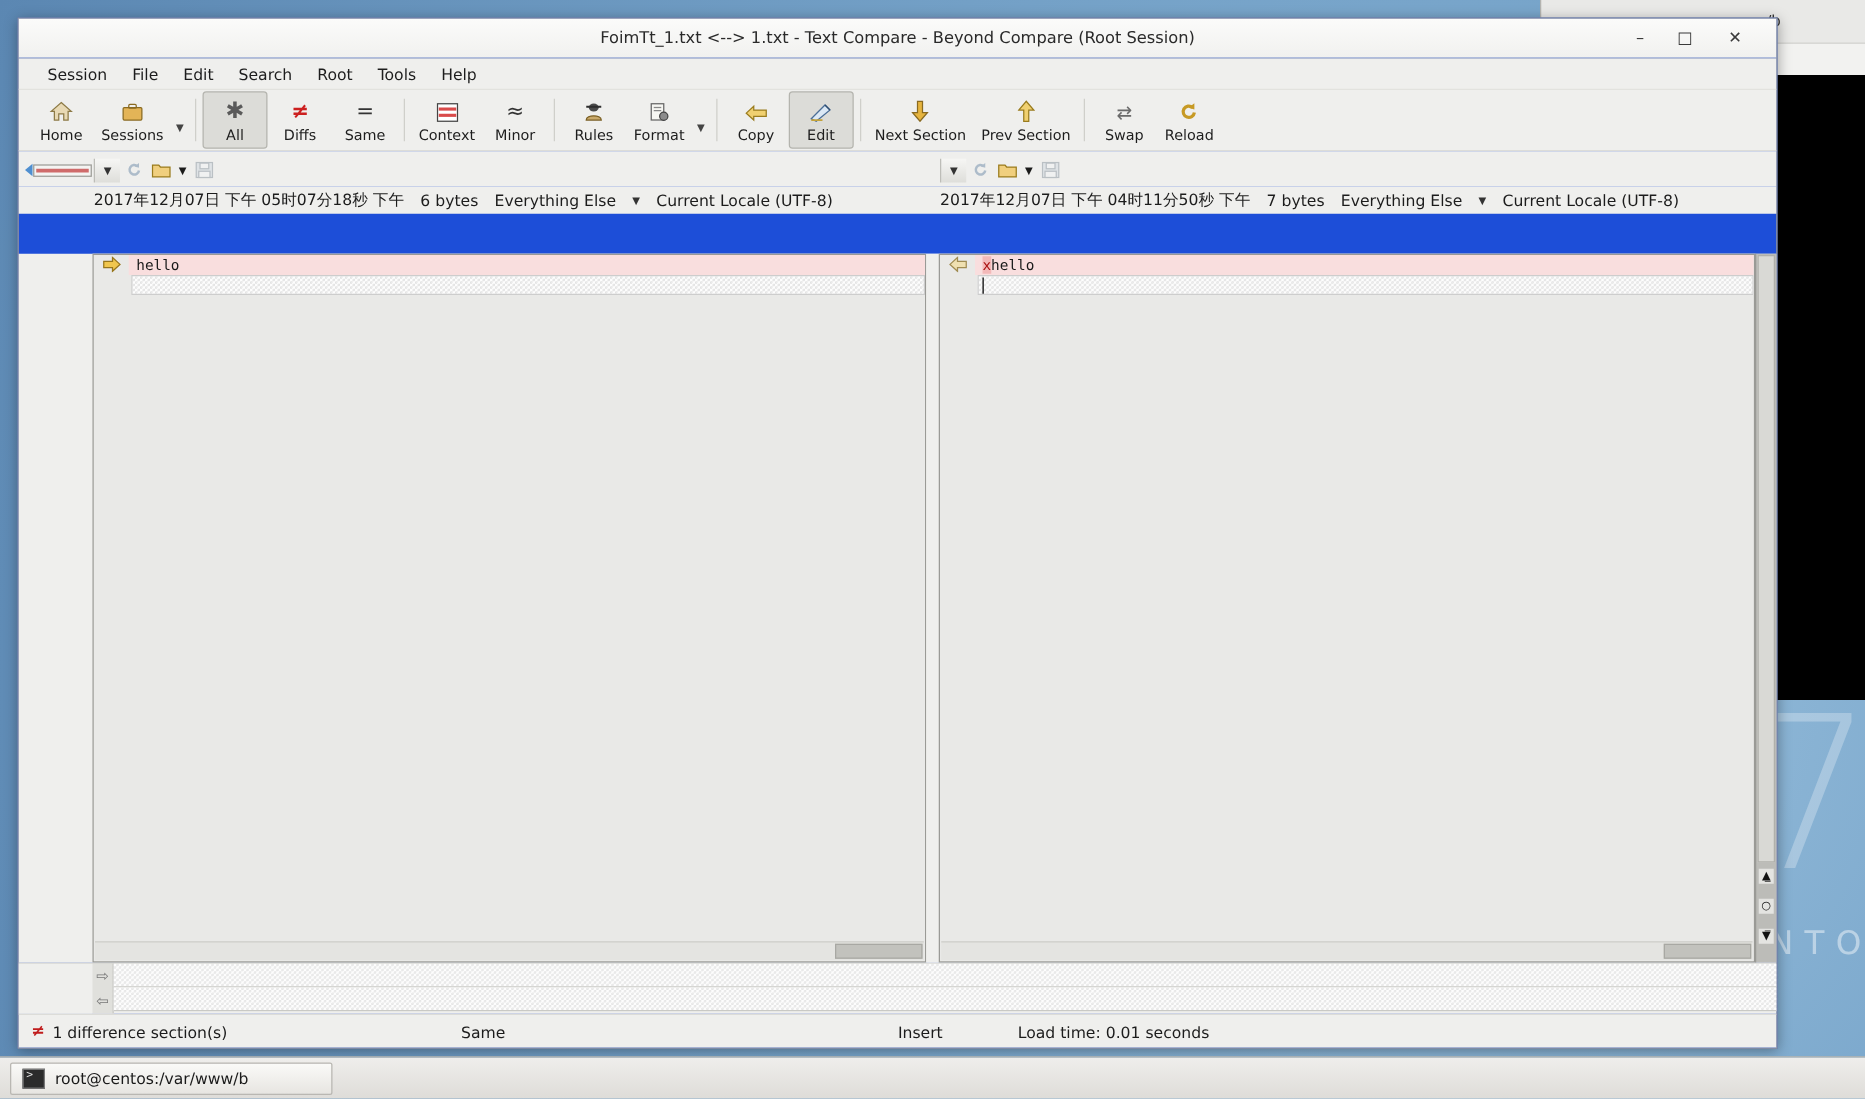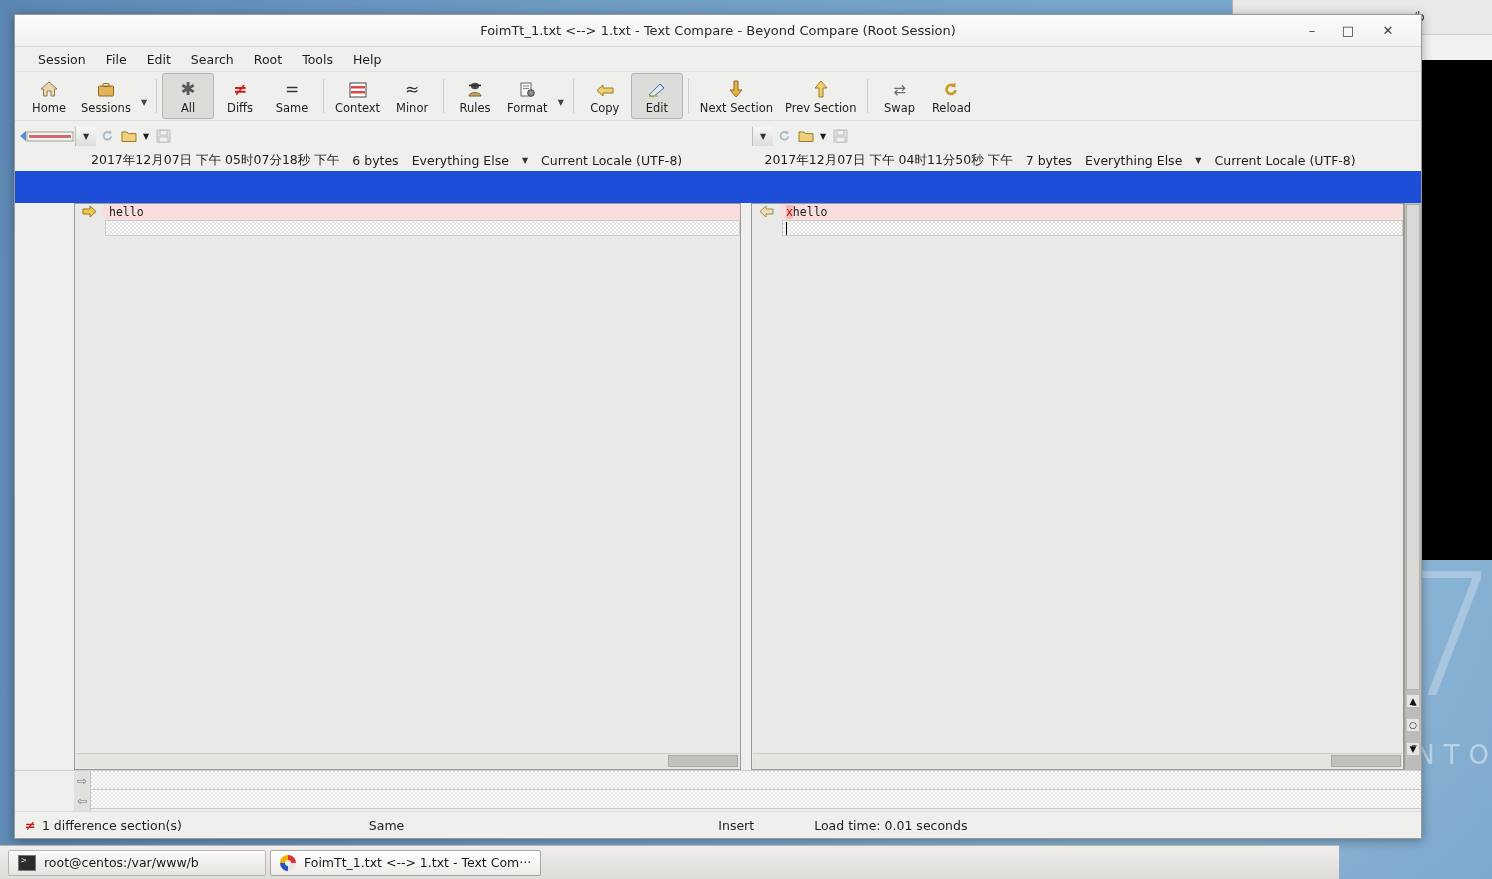--- a/index.html
+++ b/index.html
@@ -118,21 +118,21 @@
   .path-combo-btn{
     width:20px;height:19px;background:linear-gradient(#f6f6f4,#dedeDA);
     border-left:1px solid #bdbdb8;display:flex;align-items:center;justify-content:center;
     font-size:8px;color:#333;
   }
   .pbtn{width:22px;height:22px;display:flex;align-items:center;justify-content:center;font-size:13px;cursor:default;}
   .pbtn.dim{opacity:0.45;}
   
   #inforow{
     height:22px;flex:0 0 22px;display:flex;align-items:center;
-    font-size:12.5px;color:#1c1c1c;background:#efefed;padding-left:16px;
+    font-size:12.5px;color:#1c1c1c;background:#efefed;
   }
   .info-side{display:flex;align-items:center;gap:13px;height:22px;}
   .caret-sm{font-size:8px;color:#333;}
   
   #compare{
     flex:1 1 auto;display:flex;position:relative;background:#efefed;
     min-height:0;
     margin-top:32px;
   }
   .pane{
@@ -201,21 +201,21 @@
     border-bottom:1px solid #c9c9c5;box-sizing:border-box;
   }
   
   #statusbar{
     flex:0 0 26px;height:26px;display:flex;align-items:center;
     background:#efefed;border-top:1px solid #dcdcd8;font-size:12.5px;color:#1c1c1c;
   }
   #st-diffico{color:#c01c1c;font-weight:bold;margin:0 6px 0 10px;font-size:13px;}
   
   #taskbar{
-    position:absolute;left:0;bottom:0;width:1339px;height:34px;
+    position:absolute;left:0;bottom:0;width:1492px;height:34px;
     background:linear-gradient(#efeeec,#dedcd8);
     border-top:1px solid #b7b5b0;box-sizing:border-box;
     display:flex;align-items:center;padding-left:8px;gap:4px;margin-top:44px;
   }
   .task-btn{
     height:26px;min-width:258px;display:flex;align-items:center;gap:8px;
     padding:0 9px;box-sizing:border-box;font-size:12.5px;color:#1a1a1a;
     background:linear-gradient(#fafaf8,#e7e5e1);
     border:1px solid #b9b7b2;border-radius:2px;cursor:default;
     white-space:nowrap;overflow:hidden;
@@ -549,17 +549,13 @@
     <span style="margin-left:314px;">Insert</span>
     <span style="margin-left:60px;">Load time: 0.01 seconds</span>
   </div>
 </div>
 
 <div id="taskbar">
   <div class="task-btn">
     <span class="term-ico"></span>
     <span>root@centos:/var/www/b</span>
   </div>
-  <div class="task-btn active">
-    <span class="bc-ico"></span>
-    <span>FoimTt_1.txt &lt;--&gt; 1.txt - Text Com···</span>
-  </div>
 </div>
 
 </body></html>

